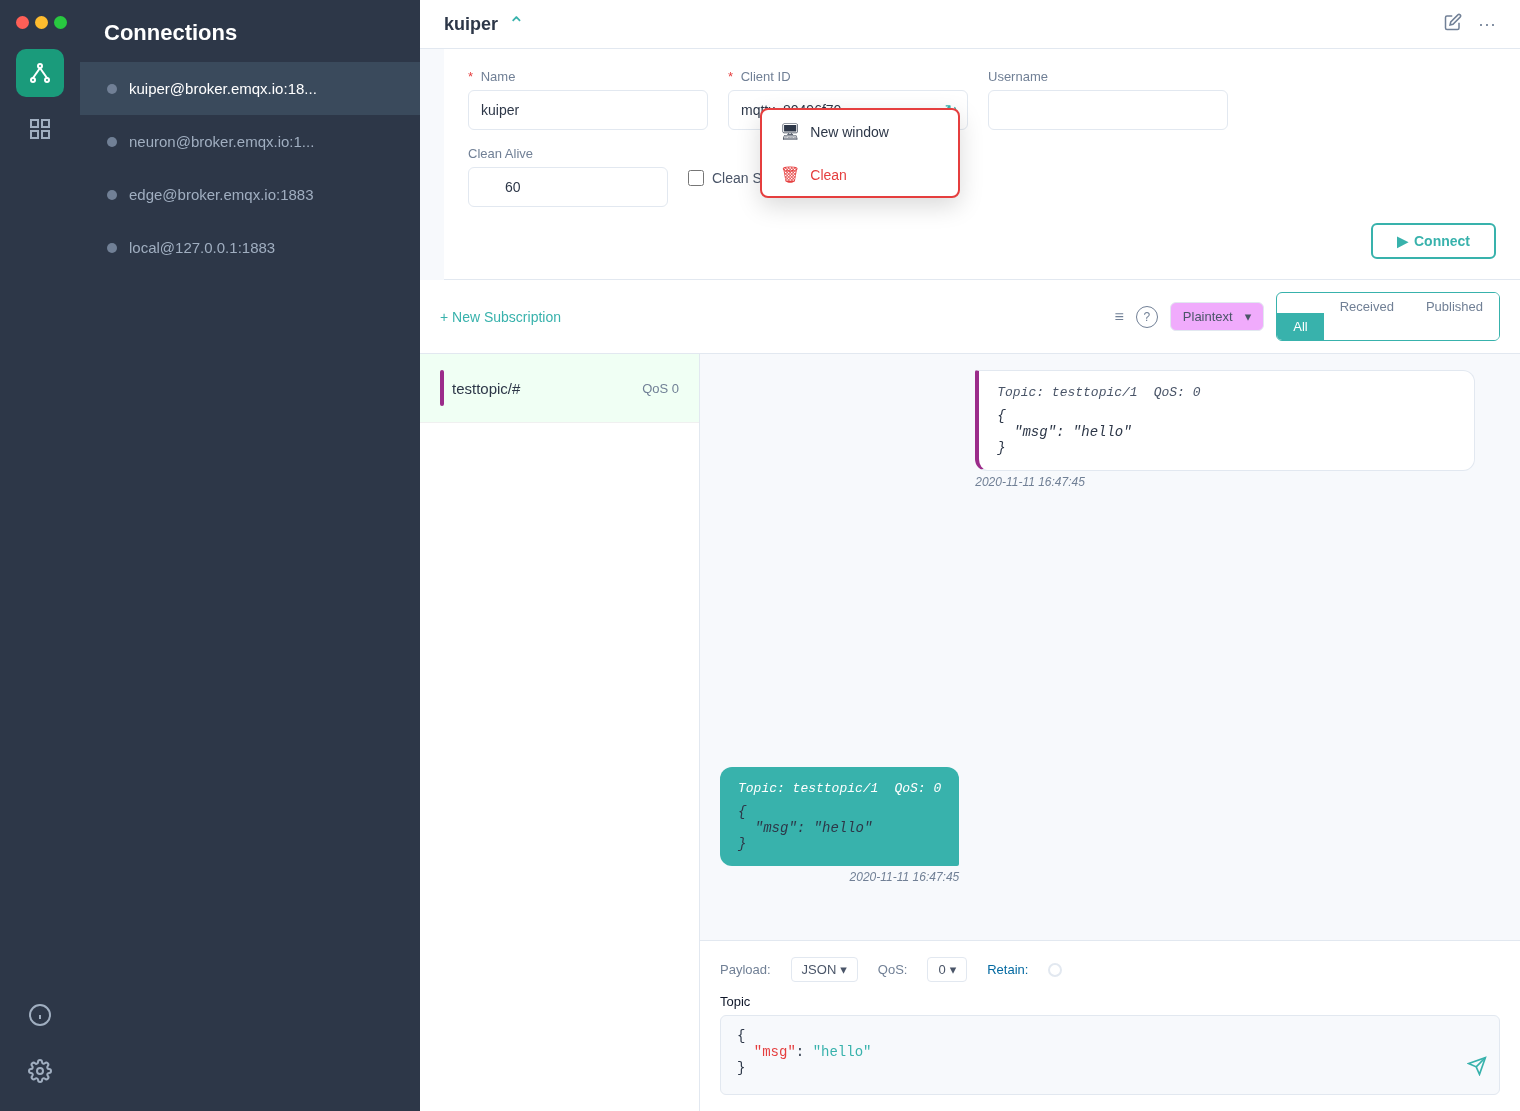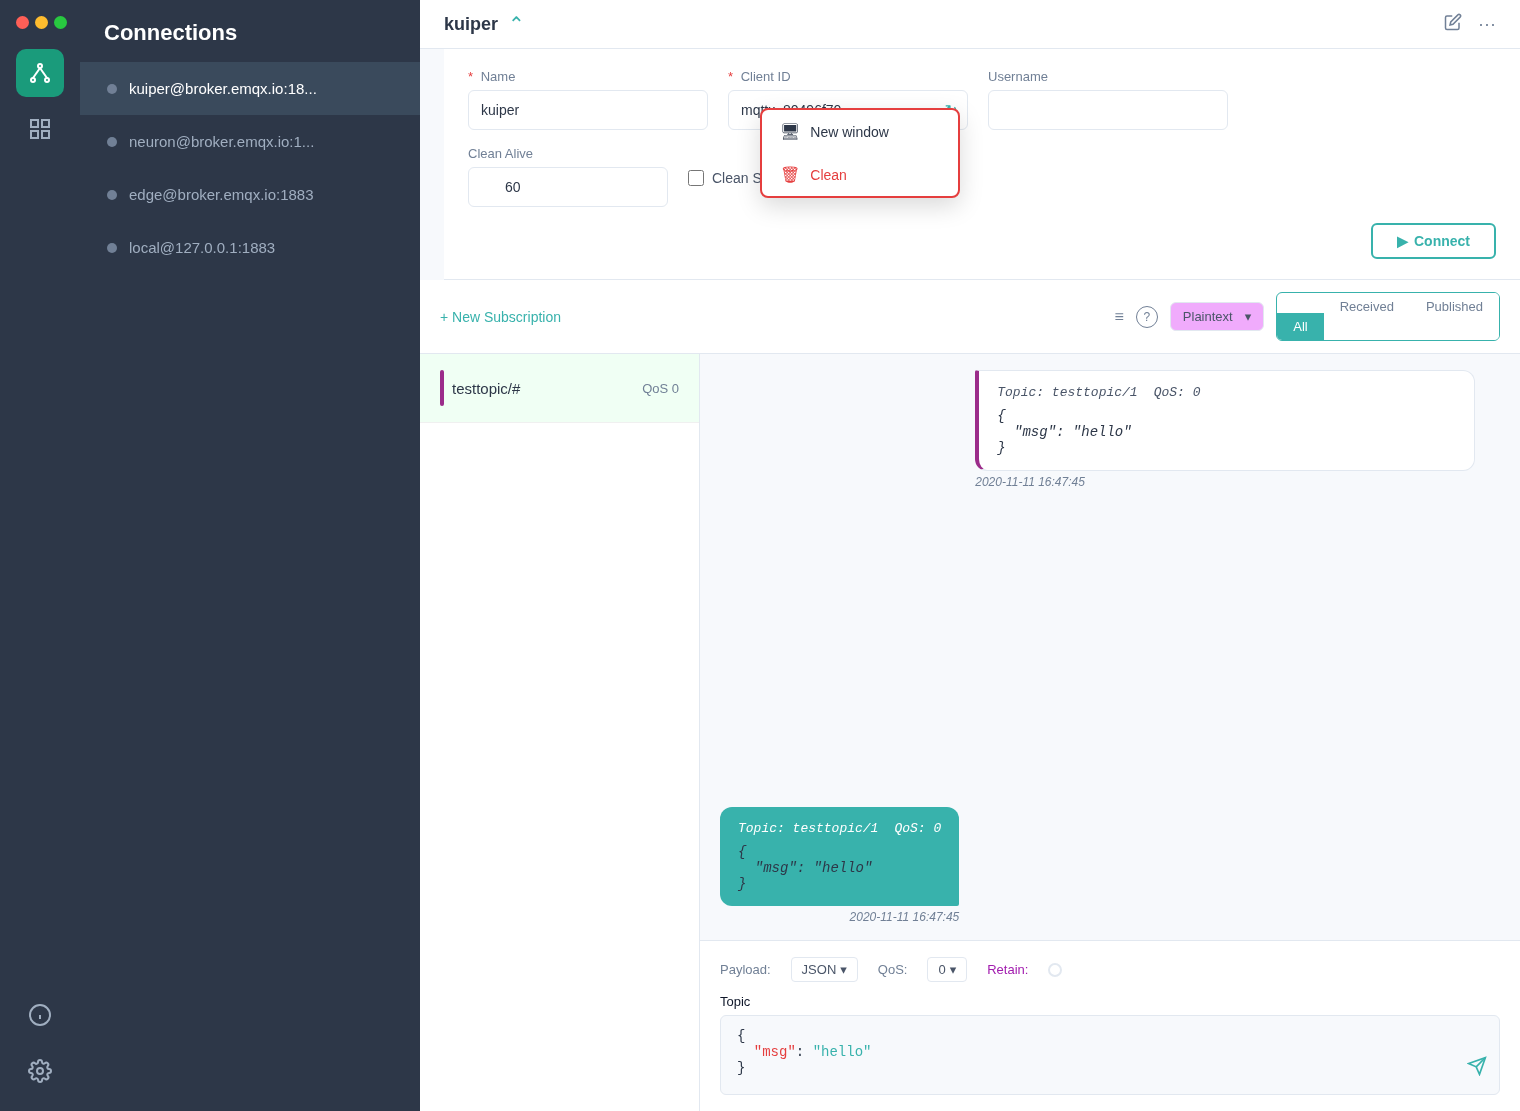--- a/index.html
+++ b/index.html
@@ -255,20 +255,21 @@
     }
     .message-bubble-received .msg-header { font-size: 13px; margin-bottom: 8px; color: #4a5568; display: flex; gap: 16px; }
     .message-timestamp-received { font-size: 12px; color: #718096; margin-top: 4px; }
     .msg-code { color: #2d3748; }
 
     
     .publish-area {
       background: white;
       border-top: 1px solid #e2e8f0;
       padding: 16px 20px;
+      margin-top: 40px;
     }
     .publish-controls {
       display: flex; align-items: center; gap: 20px; margin-bottom: 12px;
     }
     .publish-label { font-size: 13px; color: #718096; }
     .publish-select {
       display: flex; align-items: center; gap: 4px;
       border: 1px solid #e2e8f0; border-radius: 4px; padding: 4px 10px;
       font-size: 13px; color: #4a5568; cursor: pointer; background: white;
     }
@@ -281,21 +282,21 @@
       font-size: 14px;
       font-family: 'Courier New', monospace;
       color: #2d3748;
       min-height: 80px;
       position: relative;
     }
     .send-icon {
       position: absolute; bottom: 12px; right: 12px;
       color: #38b2ac; cursor: pointer; font-size: 20px;
     }
-    .retain-label { font-size: 13px; color: #a21caf; }
+    .retain-label { font-size: 13px; color: #0369a1; }
     .retain-radio { width: 14px; height: 14px; border-radius: 50%; border: 2px solid #e2e8f0; }
 
     
     .context-menu {
       position: absolute;
       top: 108px;
       left: 340px;
       background: white;
       border: 2px solid #e53e3e;
       border-radius: 8px;

